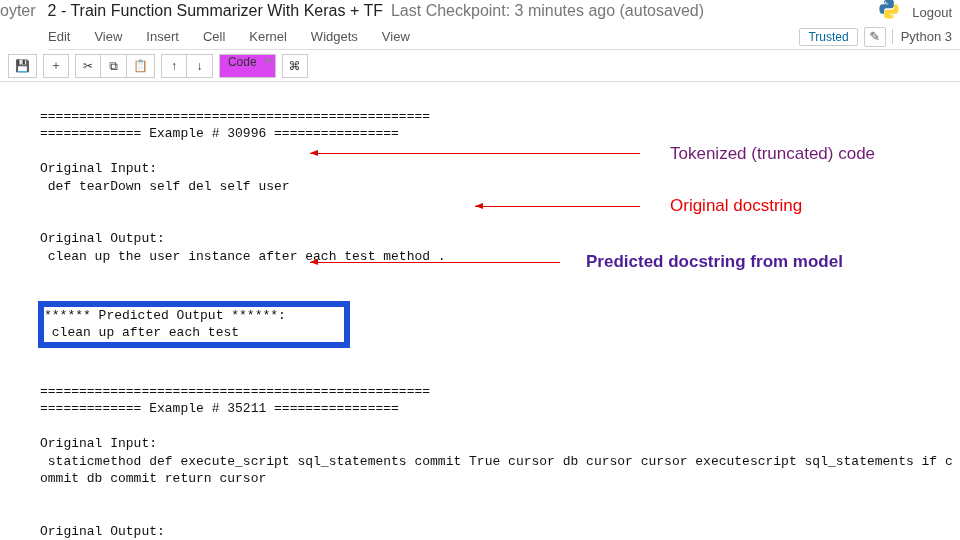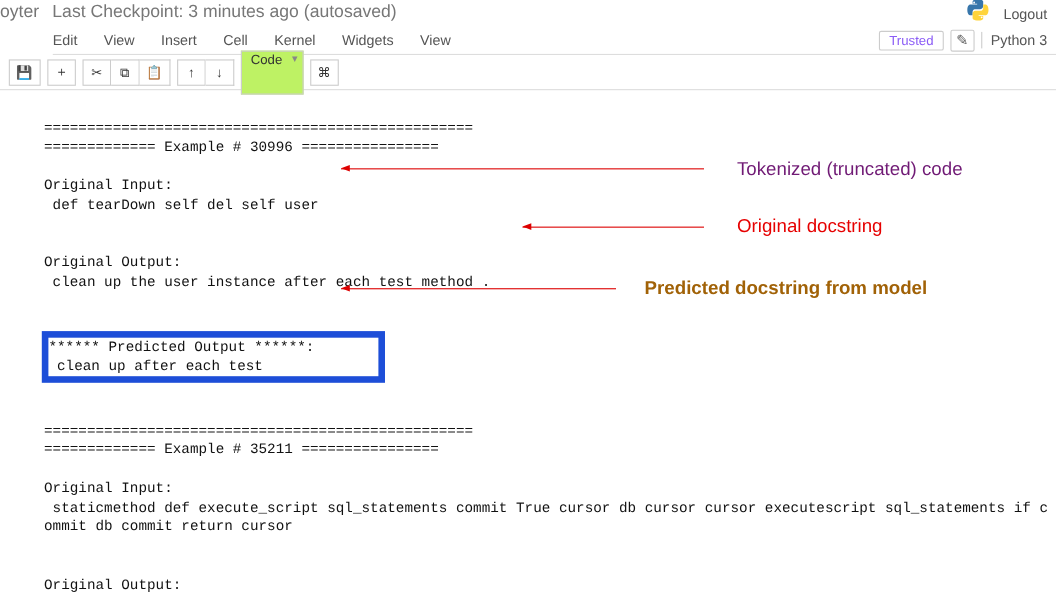--- a/index.html
+++ b/index.html
@@ -56,21 +56,21 @@
     color: #555;
     margin-left: 48px;
   }
   .menubar .menu-item { margin-right: 24px; cursor: pointer; }
   .trusted {
     margin-left: auto;
     border: 1px solid #ccc;
     padding: 1px 8px;
     border-radius: 2px;
     font-size: 12px;
-    color: #8b5cf6;
+    color: #0369a1;
     margin-right: 6px;
     text-align: right;
   }
   .pencil {
     border: 1px solid #ccc;
     width: 22px; height: 20px;
     display: flex; align-items: center; justify-content: center;
     border-radius: 2px;
     margin-right: 6px;
   }
@@ -98,24 +98,24 @@
     align-items: center;
     justify-content: center;
     font-size: 12px;
     color: #333;
     cursor: pointer;
     padding: 0 6px;
   }
   .tb-btn + .tb-btn { border-left: none; }
   .tb-select {
     border: 1px solid #ccc;
-    height: 40px;
+    height: 24px;
     font-size: 12px;
     padding: 0 18px 0 8px;
-    background: #bef264;
+    background: #d946ef;
     position: relative;
   }
   .tb-select::after { content: "▾"; position: absolute; right: 4px; color: #888; font-size: 10px; }
   
   .output {
     padding: 8px 0 0 40px;
     font-family: Menlo, Monaco, "Courier New", monospace;
     font-size: 13px;
     line-height: 1.35;
     white-space: pre;
@@ -148,20 +148,21 @@
     border-bottom: 3.5px solid transparent;
   }
   .pylogo svg { display:block; }
   
 </style>
 </head>
 <body>
 
 <div class="hdr">
   <span class="logo">oyter</span>
+  <span class="title">2 - Train Function Summarizer With Keras + TF</span>
   <span class="checkpoint">Last Checkpoint: 3 minutes ago  (autosaved)</span>
   <span class="pylogo">
     <svg width="22" height="22" viewBox="0 0 32 32">
       <path fill="#3776ab" d="M15 2c-6 0-6 3-6 3v3h6v1H6c0 0-4 0-4 7s4 7 4 7h3v-4c0-1 0-4 4-4h6c3 0 4-2 4-4V5c0 0 0-3-8-3zM11 5a1.2 1.2 0 1 1 0 2.4A1.2 1.2 0 0 1 11 5z"></path>
       <path fill="#ffd43b" d="M17 30c6 0 6-3 6-3v-3h-6v-1h9c0 0 4 0 4-7s-4-7-4-7h-3v4c0 1 0 4-4 4h-6c-3 0-4 2-4 4v6c0 0 0 3 8 3zm4-3a1.2 1.2 0 1 1 0-2.4 1.2 1.2 0 0 1 0 2.4z"></path>
     </svg>
   </span>
   <span class="logout">Logout</span>
 </div>
 
@@ -234,14 +235,14 @@
 
 
 </div>
 
 <div class="annot" style="left:670px; top:144px; color:#701a75;">Tokenized (truncated) code</div>
 <div class="arrow" style="left:310px; top:153px; width:330px;"></div>
 
 <div class="annot" style="left:670px; top:196px; color:#e60000;text-align:right;">Original docstring</div>
 <div class="arrow" style="left:475px; top:206px; width:165px;"></div>
 
-<div class="annot" style="left:586px; top:252px; color:#a16207; font-weight:bold;text-align:right;">Predicted docstring from model</div>
+<div class="annot" style="left:586px; top:252px; color:#4c1d95; font-weight:bold;text-align:right;">Predicted docstring from model</div>
 <div class="arrow" style="left:310px; top:262px; width:250px;"></div>
 
 </body></html>

